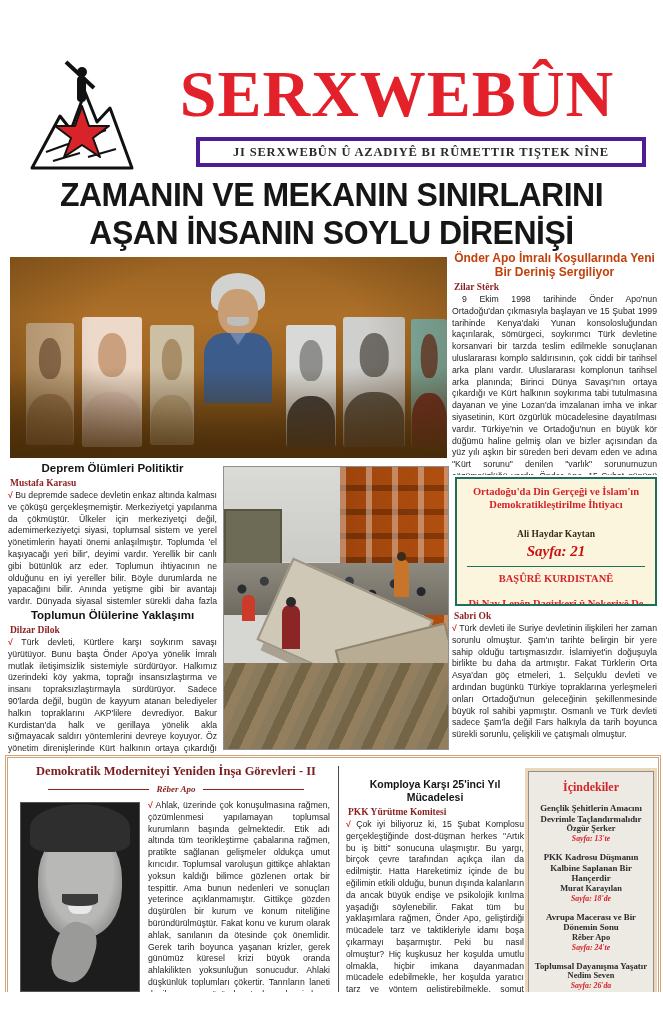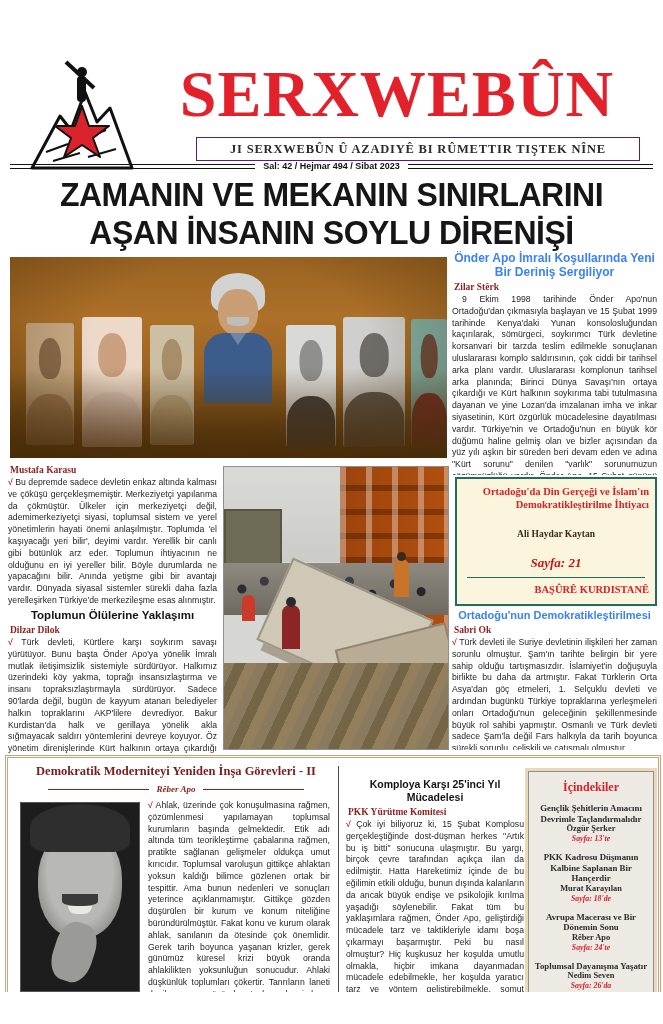--- a/index.html
+++ b/index.html
@@ -4,21 +4,21 @@
 <style>
   html,body{margin:0;padding:0;background:#ffffff;}
   .page{position:relative;width:663px;height:992px;background:#fff;overflow:hidden;
         font-family:"Liberation Sans",sans-serif;color:#222;}
   .abs{position:absolute;}
 
   
   .m-title{left:136px;top:46px;width:522px;height:100px;text-align:center;
     font-family:"Liberation Serif",serif;font-weight:bold;font-size:66px;line-height:96px;
     color:#e3212b;letter-spacing:1px;}
-  .motto-box{left:196px;top:137px;width:442px;height:22px;border:1px solid #4c1d95;
+  .motto-box{left:196px;top:137px;width:442px;height:22px;border:4px solid #4c1d95;
     text-align:center;font-family:"Liberation Serif",serif;font-size:12.5px;line-height:22px;
     color:#2b2b2b;letter-spacing:.8px;font-weight:bold;}
   .issue-row{left:10px;top:160px;width:643px;height:12px;display:flex;align-items:center;}
   .issue-rule{flex:1;height:3px;border-top:1.6px solid #111;border-bottom:1.6px solid #111;}
   .issue-text{padding:0 8px;font-size:9px;font-weight:bold;color:#111;white-space:nowrap;}
 
   .headline{left:0;top:175px;width:663px;text-align:center;font-weight:800;color:#161616;
     font-size:32px;line-height:36px;letter-spacing:-.5px;transform:scaleY(1.06);transform-origin:top center;}
 
   
@@ -45,34 +45,34 @@
   .p6{left:401px;top:62px;width:36px;height:128px;background:#7fb0a6;}
   .p6 .head{background:#6b4a3c;} .p6 .torso{background:#7a2e2c;}
   .ocalan{left:192px;top:16px;width:72px;height:176px;}
   .oc-hair{position:absolute;left:9px;top:0;width:54px;height:40px;border-radius:50% 50% 30% 30%;background:#d2d2d0;}
   .oc-face{position:absolute;left:16px;top:16px;width:40px;height:46px;border-radius:45%;background:#c99e74;}
   .oc-must{position:absolute;left:25px;top:44px;width:22px;height:9px;border-radius:0 0 45% 45%;background:#bdbdba;}
   .oc-shirt{position:absolute;left:2px;top:60px;width:68px;height:70px;border-radius:30% 30% 0 0;background:#3c5d8c;}
   .oc-collar{position:absolute;left:28px;top:60px;width:16px;height:12px;background:#6d86aa;clip-path:polygon(0 0,100% 0,50% 100%);}
 
   
-  .t-red{font-weight:bold;color:#3b82f6;text-align:center;font-size:12px;line-height:14px;}
+  .t-red{font-weight:bold;color:#c2410c;text-align:center;font-size:12px;line-height:14px;}
   .t-black{font-weight:bold;color:#141414;text-align:center;font-size:11.5px;line-height:13px;}
   .author{font-family:"Liberation Serif",serif;font-weight:bold;color:#8a1f1f;font-size:9.5px;margin:3px 0 2px 2px;}
   .btxt{font-size:8.7px;line-height:11.8px;text-align:justify;color:#1f1f1f;}
   .chk{color:#cc2222;font-weight:bold;}
   .pref{text-align:right;margin-top:-11px;position:relative;}
 
   .art-onder{left:452px;top:251px;width:205px;height:224px;overflow:hidden;}
   .art-onder .btxt{text-indent:10px;}
   .promo{left:455px;top:477px;width:198px;height:125px;border:2px solid #1f6e5c;background:#fcf5dd;
     text-align:center;overflow:hidden;}
-  .promo .pt{font-family:"Liberation Serif",serif;font-weight:bold;color:#d5232b;font-size:10.5px;line-height:12.5px;margin:7px 6px 0;text-align:right;}
+  .promo .pt{font-family:"Liberation Serif",serif;font-weight:bold;color:#d5232b;font-size:10.5px;line-height:12.5px;margin:7px 6px 0;}
   .promo .pa{font-family:"Liberation Serif",serif;font-weight:bold;color:#3a2c14;font-size:9.5px;margin-top:18px;}
-  .promo .pp{font-family:"Liberation Serif",serif;font-style:italic;font-weight:bold;color:#cc1111;font-size:13px;margin-top:16px;}
+  .promo .pp{font-family:"Liberation Serif",serif;font-style:italic;font-weight:bold;color:#cc1111;font-size:15px;margin-top:4px;}
   .promo .pdiv{height:1px;background:#1f6e5c;margin:6px 10px;}
   .art-orta{left:452px;top:608px;width:205px;height:142px;overflow:hidden;}
   .art-deprem{left:8px;top:462px;width:209px;height:146px;overflow:hidden;}
   .art-toplum{left:8px;top:609px;width:209px;height:146px;overflow:hidden;}
 
   
   .quake{left:223px;top:466px;width:224px;height:282px;border:1px solid #8f8f8f;overflow:hidden;background:#d6d7d3;}
   .q-sky{position:absolute;left:0;top:0;width:100%;height:95px;background:linear-gradient(180deg,#dadbd7,#cbccc8);}
   .q-bldR{position:absolute;right:0;top:0;width:108px;height:172px;
     background:repeating-linear-gradient(180deg,#d18c3e 0 18px,#9c6426 18px 24px),
@@ -141,25 +141,20 @@
   <svg class="abs" style="left:26px;top:56px;" width="112" height="118" viewBox="0 0 112 118">
     <path d="M6 112 L34 60 L45 74 L59 36 L71 66 L84 52 L106 112 Z" fill="#ffffff" stroke="#111" stroke-width="3" stroke-linejoin="round"></path>
     <path d="M20 96 L42 88 M27 105 L54 97 M62 101 L90 93 M38 74 L50 70 M70 78 L80 74" stroke="#111" stroke-width="2" fill="none"></path>
     <line x1="40" y1="6" x2="68" y2="32" stroke="#111" stroke-width="4"></line>
     <circle cx="56" cy="16" r="5" fill="#111"></circle>
     <rect x="51" y="20" width="9" height="26" rx="4" fill="#111"></rect>
     <path d="M56 50 L63 70 L83 70 L67 82 L74 101 L56 89 L38 101 L45 82 L29 70 L49 70 Z" fill="#d8232a" stroke="#111" stroke-width="2" stroke-linejoin="round"></path>
   </svg>
   <div class="abs m-title">SERXWEBÛN</div>
   <div class="abs motto-box">JI SERXWEBÛN Û AZADIYÊ BI RÛMETTIR TIŞTEK NÎNE</div>
-  <div class="abs issue-row">
-    <div class="issue-rule"></div>
-    <div class="issue-text">Sal: 42 / Hejmar 494 / Sibat 2023</div>
-    <div class="issue-rule"></div>
-  </div>
 
   <div class="abs headline">
     <div>ZAMANIN VE MEKANIN SINIRLARINI</div>
     <div>AŞAN İNSANIN SOYLU DİRENİŞİ</div>
   </div>
 
   <div class="abs collage">
     <div class="port p1">
         <div class="head"></div>
         <div class="torso"></div>
@@ -208,30 +203,30 @@
     <div class="pa">Ali Haydar Kaytan</div>
     <div class="pp">Sayfa: 21</div>
     <div class="pdiv"></div>
     <div class="pt" style="margin-top:2px;">BAŞÛRÊ KURDISTANÊ</div>
     <div class="pt" style="margin-top:12px;">Di Nav Lepên Dagirkerî û Nokeriyê De Ye</div>
     <div class="pa">Serdar Star</div>
     <div class="pp">Sayfa: 30</div>
   </div>
 
   <div class="abs art-orta">
-    <div class="t-red" style="font-size:11px;">Ortadoğu'nun Demokratikleştirilmesi</div>
     <div class="author">Sabri Ok</div>
     <p class="btxt" style="margin:0;">
       <span class="chk">√</span>
       <span>Türk devleti ile Suriye devletinin ilişkileri her zaman sorunlu olmuştur. Şam'ın tarihte belirgin bir yere sahip olduğu tartışmasızdır. İslamiyet'in doğuşuyla birlikte bu daha da artmıştır. Fakat Türklerin Orta Asya'dan göç etmeleri, 1. Selçuklu devleti ve ardından bugünkü Türkiye topraklarına yerleşmeleri onları Ortadoğu'nun geleceğinin şekillenmesinde büyük rol sahibi yapmıştır. Osmanlı ve Türk devleti sadece Şam'la değil Fars halkıyla da tarih boyunca sürekli sorunlu, çelişkili ve çatışmalı olmuştur.</span>
     </p>
     <div class="pref"></div>
   </div>
 
   <div class="abs art-deprem">
+    <div class="t-black">Deprem Ölümleri Politiktir</div>
     <div class="author">Mustafa Karasu</div>
     <p class="btxt" style="margin:0;">
       <span class="chk">√</span>
       <span>Bu depremde sadece devletin enkaz altında kalması ve çöküşü gerçekleşmemiştir. Merkeziyetçi yapılanma da çökmüştür. Ülkeler için merkeziyetçi değil, ademimerkeziyetçi siyasi, toplumsal sistem ve yerel yönetimlerin hayati önemi anlaşılmıştır. Toplumda 'el kaşıyacağı yeri bilir', deyimi vardır. Yerellik bir canlı gibi bütünlük arz eder. Toplumun ihtiyacının ne olduğunu en iyi yereller bilir. Böyle durumlarda ne yapacağını bilir. Anında yetişme gibi bir avantajı vardır. Dünyada siyasal sistemler sürekli daha fazla yerelleşirken Türkiye'de merkezileşme esas alınmıştır.</span>
     </p>
 
   </div>
 
   <div class="abs art-toplum">
     <div class="t-black">Toplumun Ölülerine Yaklaşımı</div>

